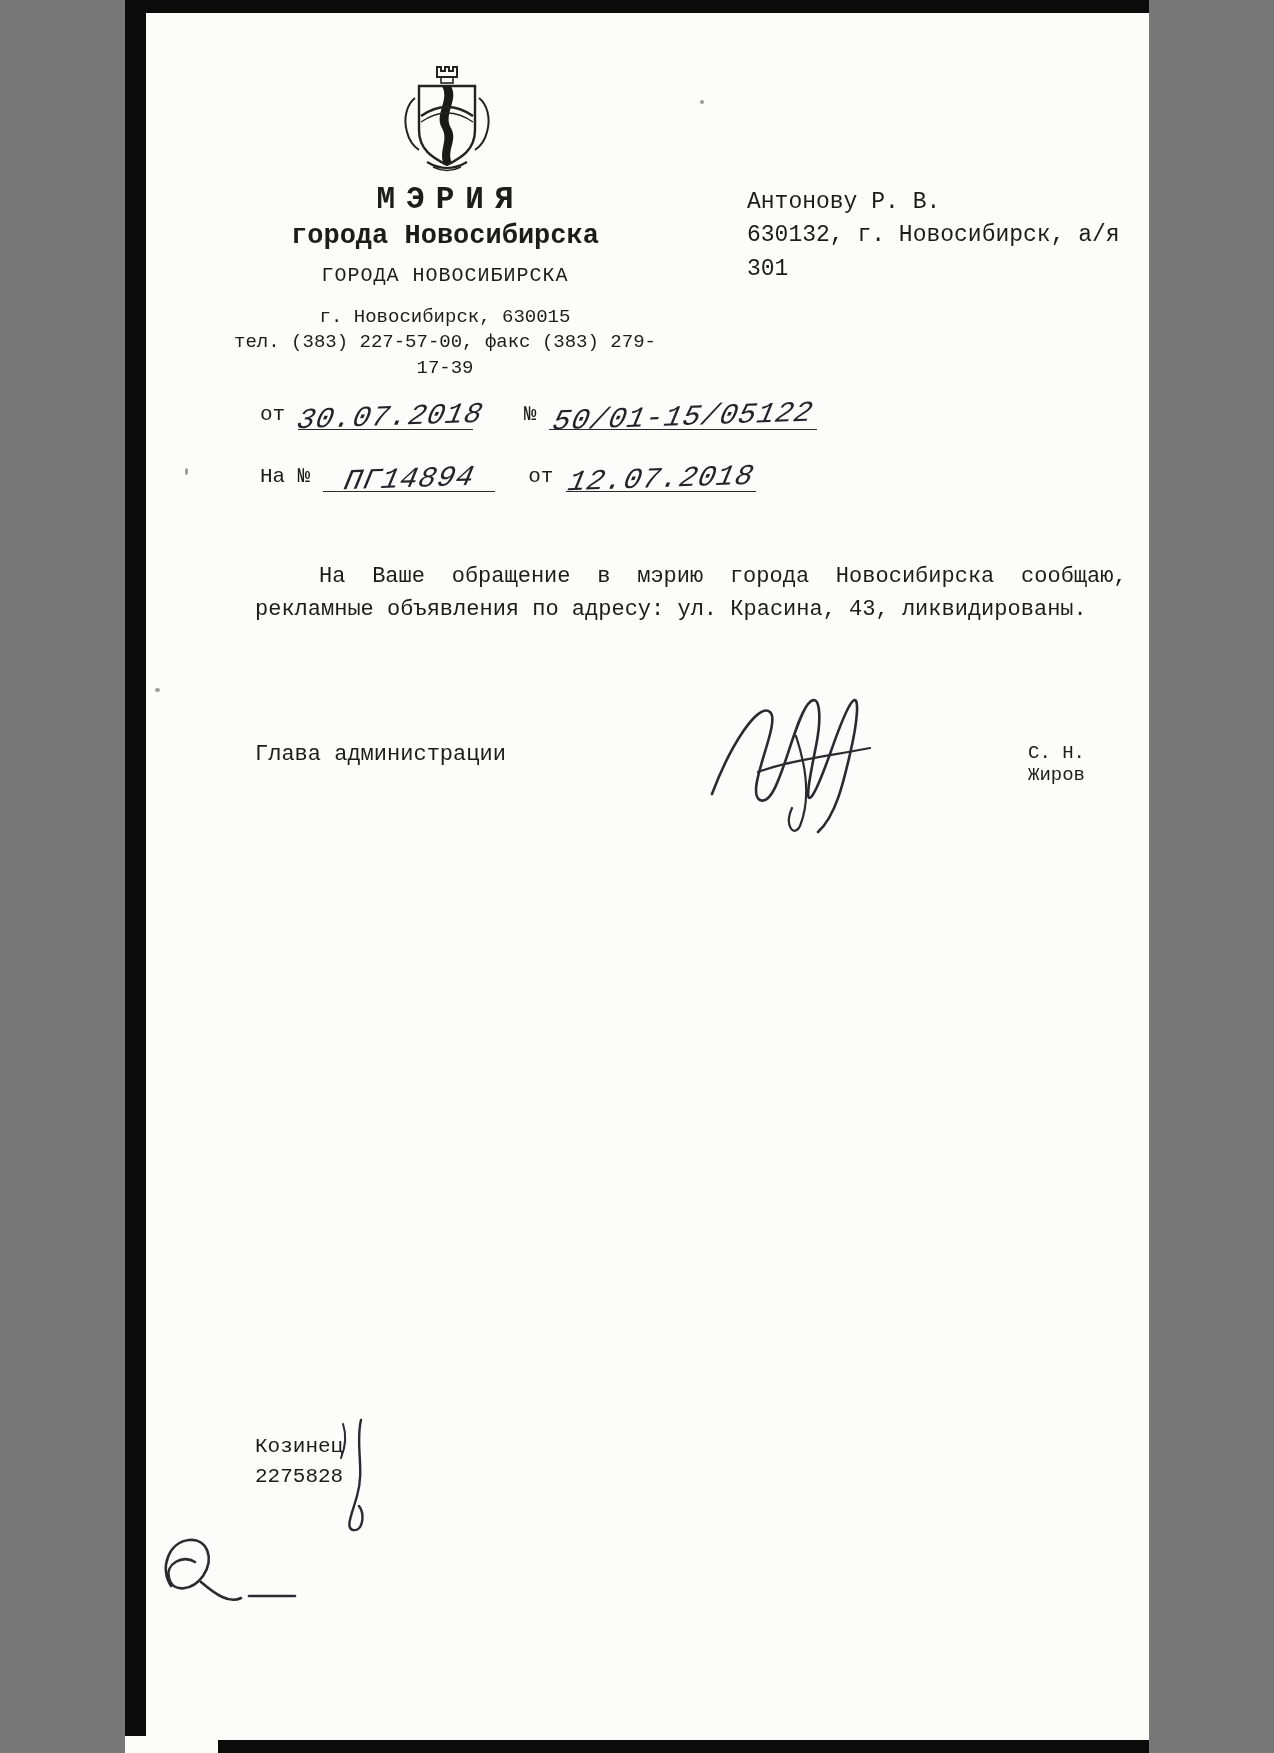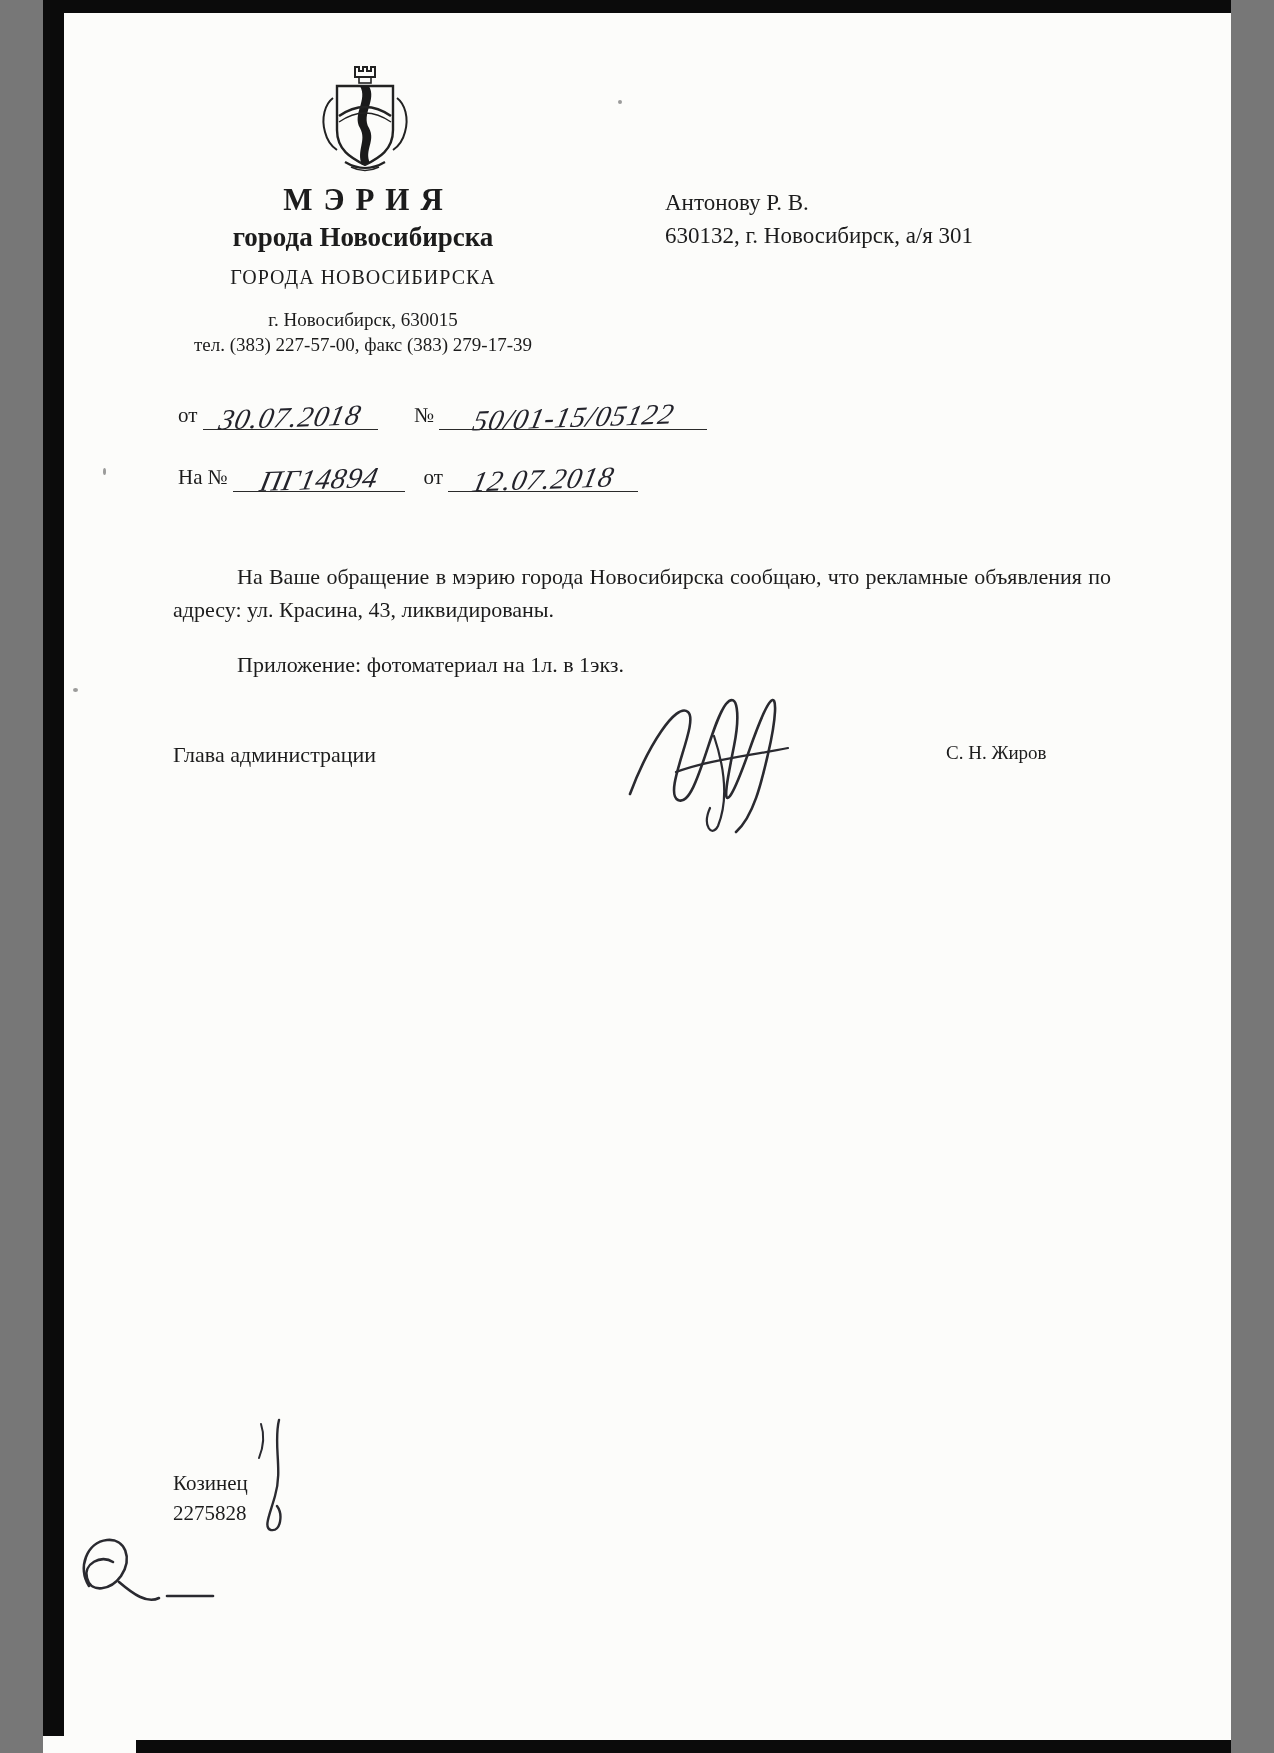--- a/index.html
+++ b/index.html
@@ -1,22 +1,22 @@
 <!DOCTYPE html>
 <html><head>
 <meta charset="utf-8">
 <style>
   * { margin:0; padding:0; box-sizing:border-box; }
   html,body { background:#777; }
   .page {
     position:relative;
-    width:1188px; height:1753px;
+    width:1024px; height:1753px;
     margin:0 auto;
     background:#fcfcfa;
-    font-family:Liberation Serif, serif;
+    font-family:Liberation Mono, monospace;
     color:#1c1c1c;
     overflow:hidden;
   }
   
   .scan-edge { position:absolute; background:#0b0b0b; }
   .edge-top    { left:0; top:0; width:1274px; height:13px; }
   .edge-left   { left:0; top:0; width:21px; height:1736px; }
   .edge-bottom { left:93px; top:1740px; width:1181px; height:13px; }
   .speck { position:absolute; background:#5a5a5a; border-radius:50%; opacity:.6; }
 
@@ -52,21 +52,21 @@
   
   .body-par { position:absolute; left:130px; top:560px; width:938px; font-size:22px; line-height:1.5; text-align:justify; text-indent:64px; }
   .attachment { position:absolute; left:130px; top:652px; width:938px; font-size:22px; text-indent:64px; }
 
   
   .sign-position { position:absolute; left:130px; top:742px; font-size:22px; }
   .sign-name { position:absolute; left:903px; top:742px; font-size:19px; }
   .signature-svg { position:absolute; left:575px; top:676px; width:215px; height:160px; }
 
   
-  .executor { position:absolute; left:130px; top:1432px; font-size:21px; line-height:1.45;margin-top:36px; }
+  .executor { position:absolute; left:130px; top:1432px; font-size:21px; line-height:1.45; }
   .footer-flourish { position:absolute; left:196px; top:1414px; width:64px; height:120px; }
   .corner-squiggle { position:absolute; left:20px; top:1524px; width:160px; height:100px; }
 
   svg .stroke { fill:none; stroke:#222; }
   svg .ink { fill:none; stroke:#2a2a30; stroke-linecap:round; }
 </style>
 </head>
 <body>
 
 <div class="page">
@@ -125,21 +125,20 @@
     <div class="ref-line">
       <span>На №</span>
       <span class="fill" style="width:172px;"><span class="hw">ПГ14894</span></span>
       <span style="display:inline-block; width:8px;"></span>
       <span>от</span>
       <span class="fill" style="width:190px;"><span class="hw">12.07.2018</span></span>
     </div>
   </div>
 
   <p class="body-par">На Ваше обращение в мэрию города Новосибирска сообщаю, что рекламные объявления по адресу: ул. Красина, 43, ликвидированы.</p>
-  <p class="attachment">Приложение: фотоматериал на 1л. в 1экз.</p>
 
   <div class="sign-position">Глава администрации</div>
 
   <svg class="signature-svg" viewBox="0 0 215 160">
     <path class="ink" stroke-width="2.6" d="M12,118 C30,70 58,26 70,36 C82,46 44,116 60,124 C78,133 92,48 108,28 C120,14 122,40 116,70 C110,100 104,130 112,120 C124,104 140,40 152,26 C160,16 158,44 150,78 C144,104 136,140 118,156"></path>
     <path class="ink" stroke-width="2.2" d="M58,96 C90,84 130,80 170,72"></path>
     <path class="ink" stroke-width="2.2" d="M96,60 C104,84 112,120 100,150 C94,162 84,150 92,132"></path>
   </svg>
 
   <div class="sign-name">С. Н. Жиров</div>

